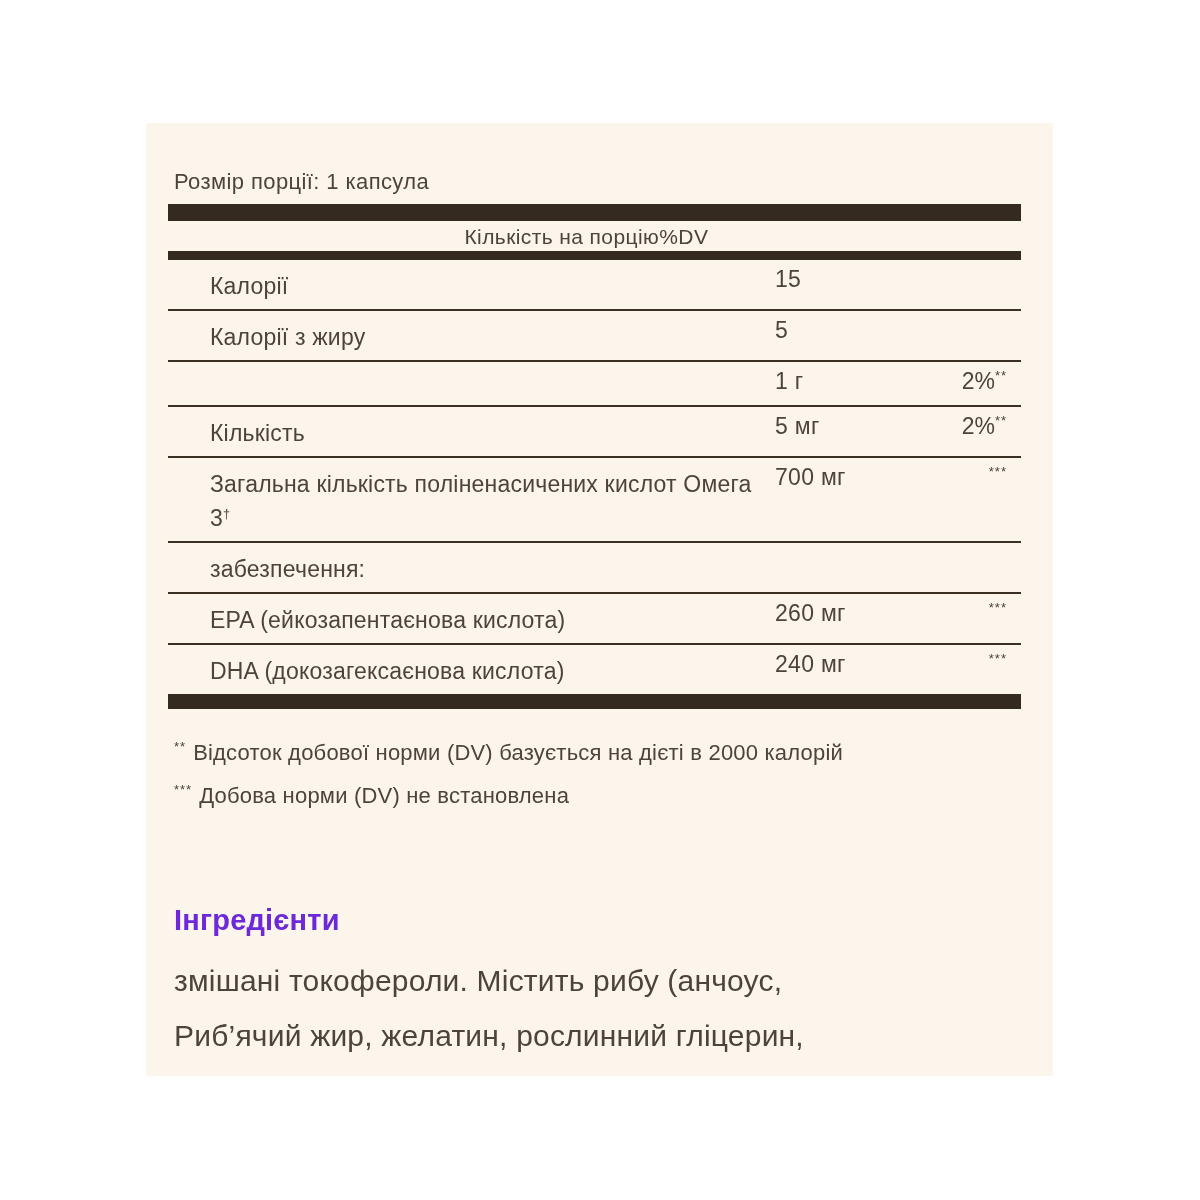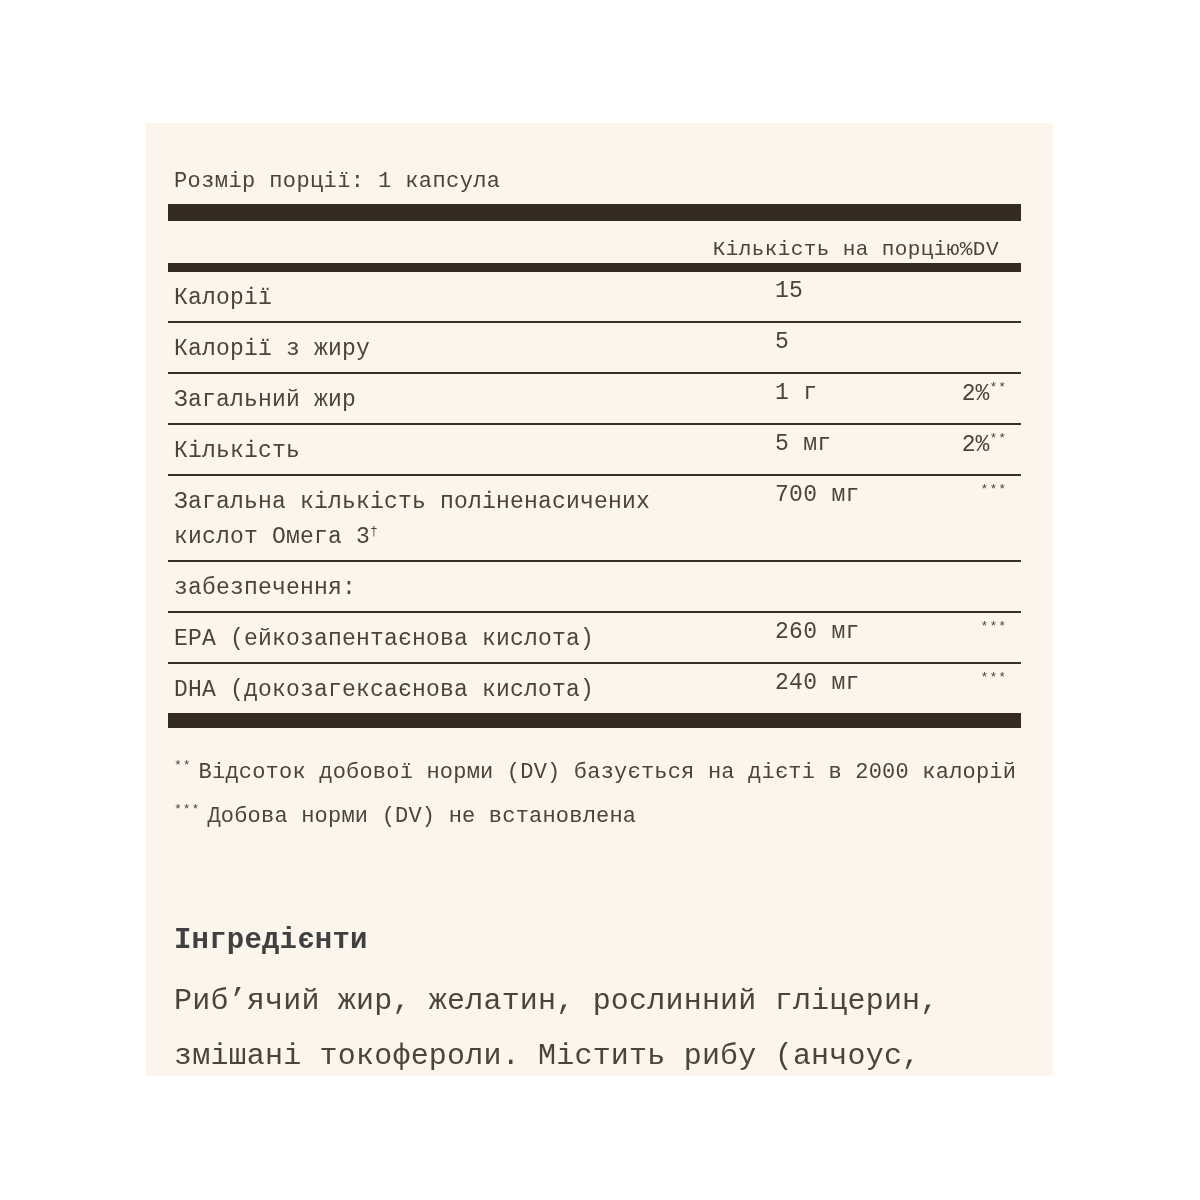--- a/index.html
+++ b/index.html
@@ -15,62 +15,61 @@
     color:var(--text);
     position:relative;
   }
   .card{
     position:absolute;
     left:146px; top:123px;
     width:907px; height:953px;
     background:var(--card);
     border-radius:2px;
     overflow:hidden;
-    font-family:Liberation Mono, monospace;
   }
   .inner{
     padding:46px 32px 0 22px;
   }
   .serving{
     font-size:22px;
     line-height:26px;
     letter-spacing:0.4px;
     padding-left:6px;
   }
   .bar{
     background:var(--bar);
     width:100%;
   }
   .bar.top{height:17px;margin-top:9px;}
   .bar.mid{height:9px;}
   .bar.bottom{height:15px;}
   .hdr-row{
     display:flex;
-    justify-content:flex-end;
+    justify-content:center;
     align-items:flex-end;
     padding:3px 6px 2px 6px;
     height:30px;
     font-size:21px;
     letter-spacing:0.4px;
-    margin-top:12px;
   }
   .hdr-row .dv-h{padding-right:16px;letter-spacing:0.5px;}
   .f-row{
     position:relative;
     border-bottom:2px solid var(--line);
     min-height:45px;
   }
   .f-row:last-of-type{border-bottom:none;min-height:43px;}
   .f-row .name{
     display:inline-block;
     padding:12px 0 8px 6px;
     max-width:560px;
     font-size:23px;
     line-height:29px;
     letter-spacing:0.2px;
+    margin-left:36px;
   }
   .f-row .amount{
     position:absolute;
     left:607px; top:6px;
     font-size:23px;
     letter-spacing:0.3px;
     white-space:nowrap;
   }
   .f-row .dv{
     position:absolute;
@@ -102,21 +101,21 @@
   }
   .ingredients{
     margin-top:90px;
     padding-left:6px;
   }
   .ingredients h2{
     font-size:29px;
     line-height:32px;
     font-weight:bold;
     letter-spacing:0.2px;
-    color:#404040;
+    color:#6d28d9;
   }
   .ingredients .para{
     margin-top:17px;
     font-size:30px;
     line-height:55px;
     letter-spacing:0.2px;
   }
 </style>
 </head>
 <body>
@@ -141,21 +140,20 @@
         <span class="name">Калорії</span>
         <span class="amount">15</span>
       </div>
 
       <div class="f-row">
         <span class="name">Калорії з жиру</span>
         <span class="amount">5</span>
       </div>
 
       <div class="f-row">
-        <span class="name">Загальний жир</span>
         <span class="amount">1 г</span>
         <span class="dv"><span>2%</span><sup class="ast">**</sup></span>
       </div>
 
       <div class="f-row">
         <span class="name">Кількість</span>
         <span class="amount">5 мг</span>
         <span class="dv"><span>2%</span><sup class="ast">**</sup></span>
       </div>
 
@@ -186,20 +184,20 @@
     <div class="bar bottom"></div>
 
     <div class="footnotes">
       <div><span class="marker">**</span><span>Відсоток добової норми (DV) базується на дієті в 2000 калорій</span></div>
       <div><span class="marker">***</span><span>Добова норми (DV) не встановлена</span></div>
     </div>
 
     <div class="ingredients">
       <h2>Інгредієнти</h2>
       <div class="para">
+        <div>змішані токофероли. Містить рибу (анчоус,</div>
         <div>Риб’ячий жир, желатин, рослинний гліцерин,</div>
-        <div>змішані токофероли. Містить рибу (анчоус,</div>
         <div>скумбрія, сардина).</div>
       </div>
     </div>
 
   </div>
 </div>
 
 </body></html>

